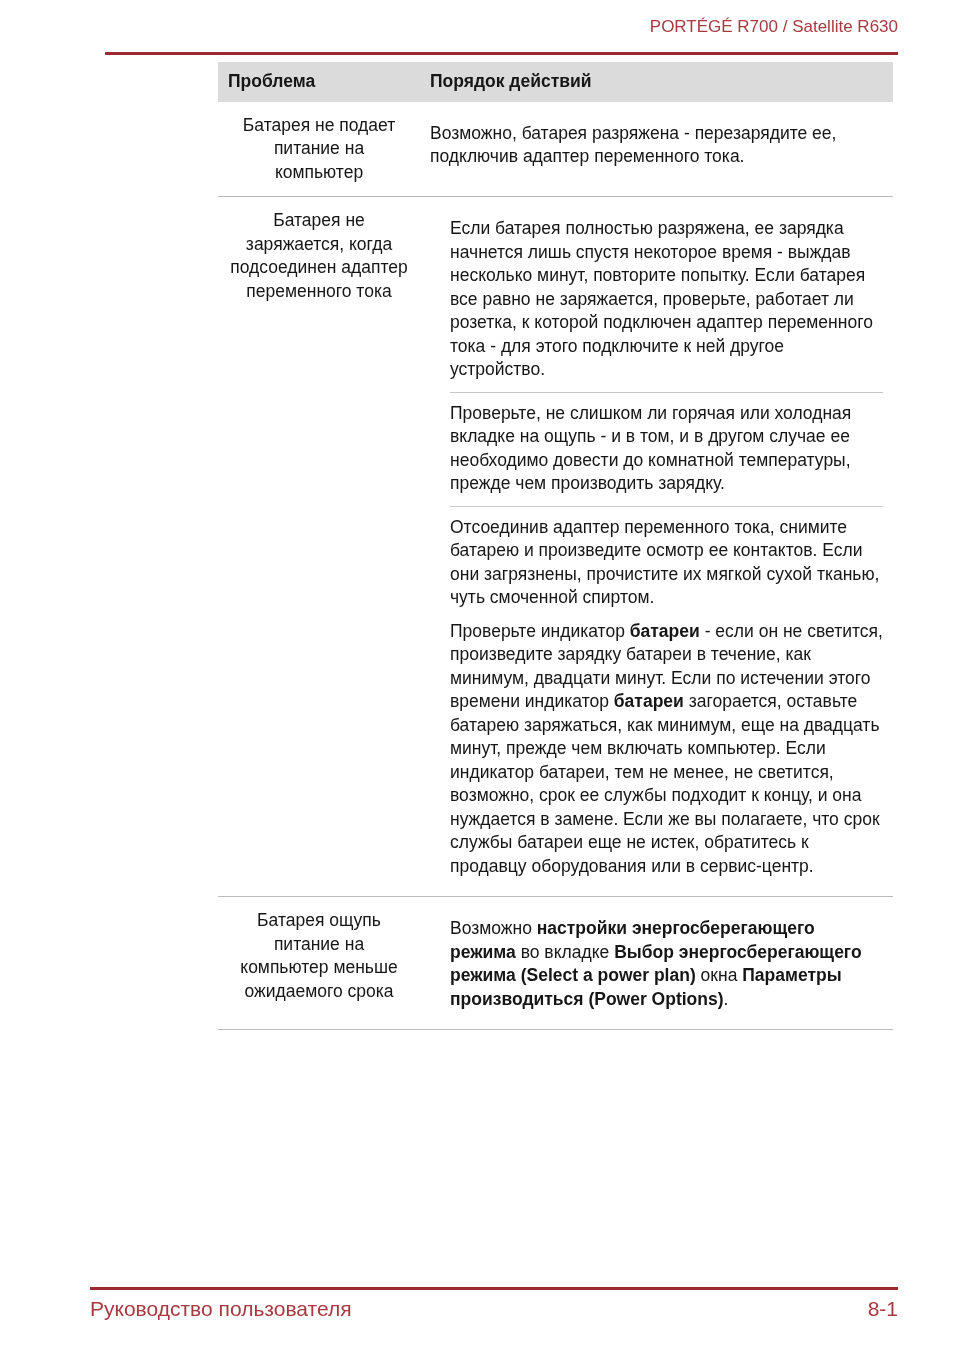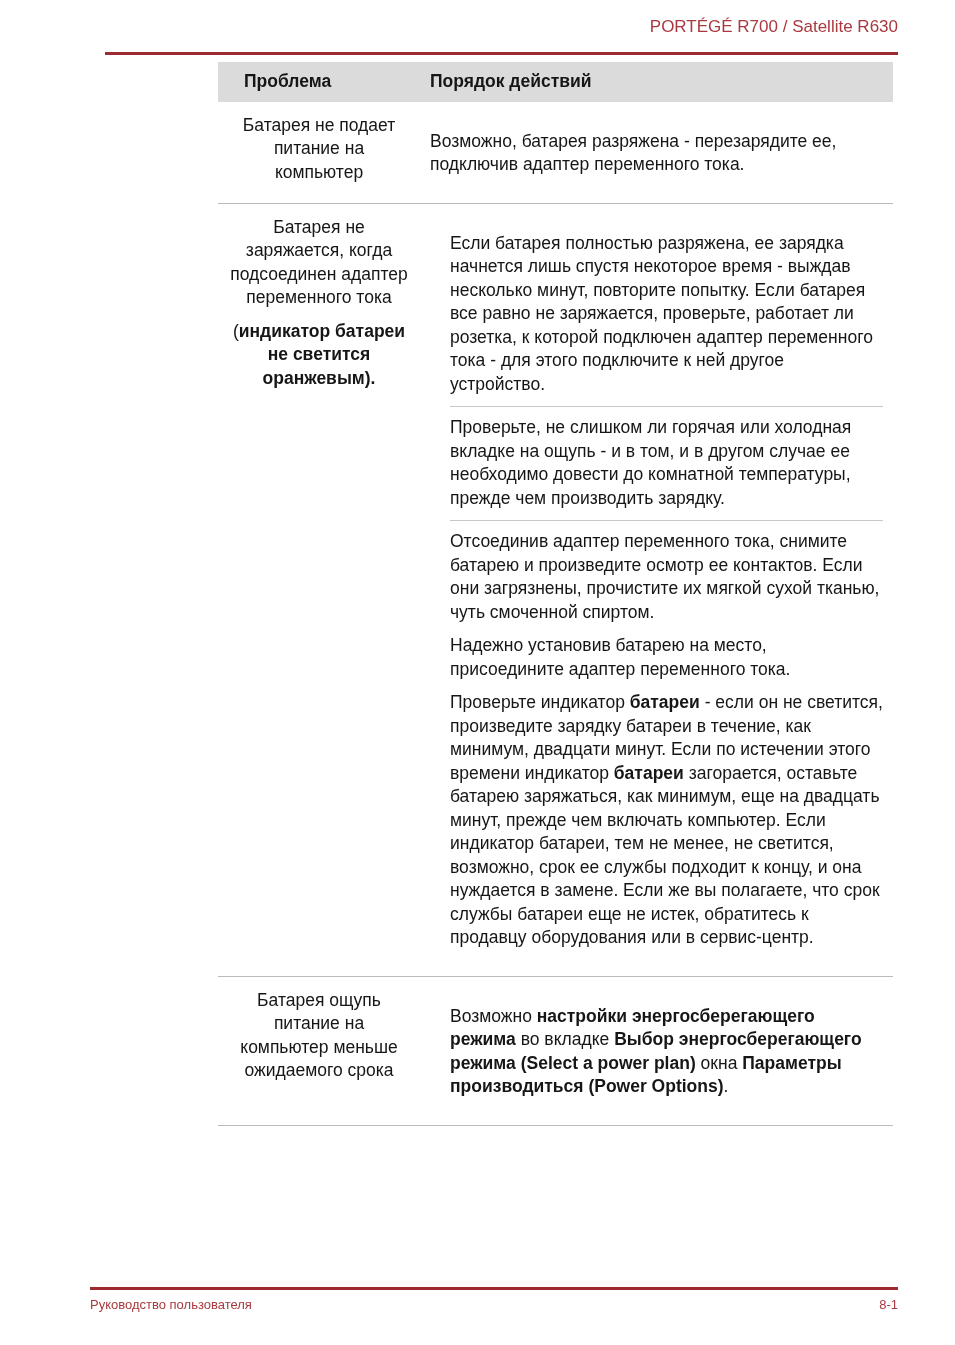--- a/index.html
+++ b/index.html
@@ -36,53 +36,53 @@
     border-bottom: 1px solid var(--row-divider);
     font-size: 17.5px;
     line-height: 23.5px;
   }
   .thead {
     display: flex;
     background: var(--header-bg);
     font-weight: bold;
     padding: 8px 0;
   }
-  .th-problem { width: 202px; padding-left: 26px; }
+  .th-problem { width: 202px; padding-left: 10px; }
   .th-actions { flex: 1; padding-left: 10px; }
   .trow { display: flex; }
   .trow + .trow { border-top: 1px solid var(--row-divider); gap: 20px; }
   .cell-problem {
     width: 202px;
     padding: 12px 10px 12px 10px;
     text-align: center;
   }
   .cell-actions {
     flex: 1;
-    padding: 16px 10px;
+    padding: 8px 10px;
   }
   .sub-cell { padding: 12px 0 10px 0; }
   .sub-cell + .sub-cell {
     border-top: 1px solid var(--sub-divider);
     padding-top: 9px;
   }
   .para { margin: 0; }
   .para + .para { margin-top: 10px; }
   .b { font-weight: bold; }
   .page-footer {
     position: absolute;
     top: 1287px;
     left: 90px;
     right: 57px;
   }
   .footer-rule { height: 3px; background: var(--accent-line); }
   .footer-row {
     display: flex;
     justify-content: space-between;
     margin-top: 7px;
-    font-size: 13px;
+    font-size: 21px;
     color: var(--accent-text);
   }
 </style>
 </head>
 <body>
 
 <div class="page-header">
   <div class="header-title">PORTÉGÉ R700 / Satellite R630</div>
   <div class="header-rule"></div>
 </div>
@@ -99,32 +99,30 @@
         </div>
         <div class="cell-actions">
           <div class="sub-cell">
             <p class="para"><span>Возможно, батарея разряжена - перезарядите ее, подключив адаптер переменного тока.</span></p>
           </div>
         </div>
       </div>
       <div class="trow">
         <div class="cell-problem">
           <p class="para"><span>Батарея не заряжается, когда подсоединен адаптер переменного тока</span></p>
-          <p class="para"><span>(</span><span class="b">индикатор батареи не светится оранжевым).</span></p>
         </div>
         <div class="cell-actions">
           <div class="sub-cell">
             <p class="para"><span>Если батарея полностью разряжена, ее зарядка начнется лишь спустя некоторое время - выждав несколько минут, повторите попытку. Если батарея все равно не заряжается, проверьте, работает ли розетка, к которой подключен адаптер переменного тока - для этого подключите к ней другое устройство.</span></p>
           </div>
           <div class="sub-cell">
             <p class="para"><span>Проверьте, не слишком ли горячая или холодная вкладке на ощупь - и в том, и в другом случае ее необходимо довести до комнатной температуры, прежде чем производить зарядку.</span></p>
           </div>
           <div class="sub-cell">
             <p class="para"><span>Отсоединив адаптер переменного тока, снимите батарею и произведите осмотр ее контактов. Если они загрязнены, прочистите их мягкой сухой тканью, чуть смоченной спиртом.</span></p>
-            <p class="para"><span>Надежно установив батарею на место, присоедините адаптер переменного тока.</span></p>
             <p class="para"><span>Проверьте индикатор </span><span class="b">батареи</span><span> - если он не светится, произведите зарядку батареи в течение, как минимум, двадцати минут. Если по истечении этого времени индикатор </span><span class="b">батареи</span><span> загорается, оставьте батарею заряжаться, как минимум, еще на двадцать минут, прежде чем включать компьютер. Если индикатор батареи, тем не менее, не светится, возможно, срок ее службы подходит к концу, и она нуждается в замене. Если же вы полагаете, что срок службы батареи еще не истек, обратитесь к продавцу оборудования или в сервис-центр.</span></p>
           </div>
         </div>
       </div>
       <div class="trow">
         <div class="cell-problem">
           <p class="para"><span>Батарея ощупь питание на компьютер меньше ожидаемого срока</span></p>
         </div>
         <div class="cell-actions">
           <div class="sub-cell">

